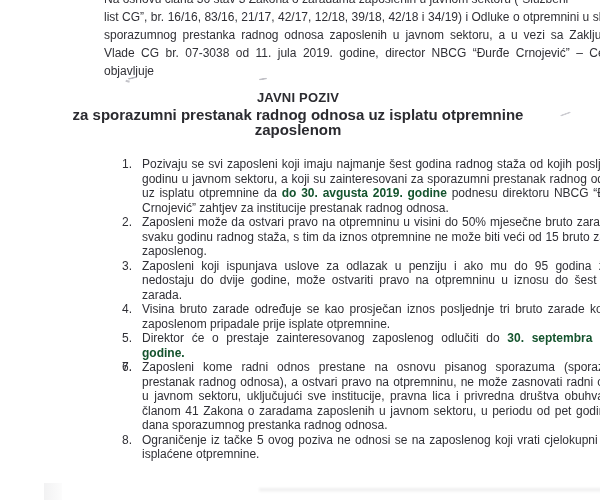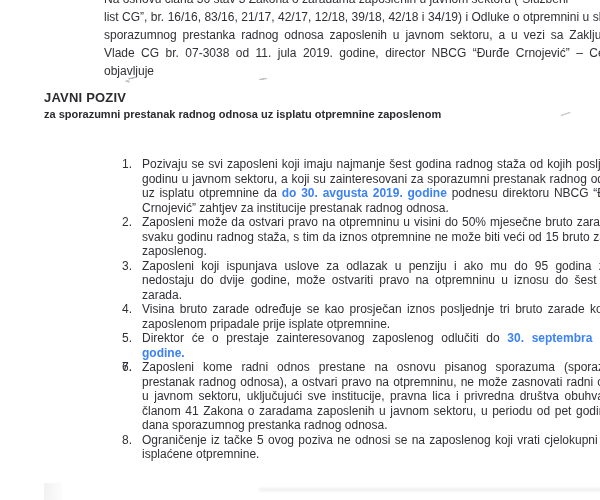--- a/index.html
+++ b/index.html
@@ -20,40 +20,40 @@
     top: -10px; left: 60px; width: 526px;
     font-size: 12px; line-height: 18px;
   }
   .clipped-line { white-space: nowrap; overflow: hidden; }
   .preamble p { margin: 0; text-align: justify; }
 
   
   .title-block {
     position: absolute;
     top: 91px; left: 0; width: 508px;
-    text-align: left;
+    text-align: center;
   }
   .doc-title {
     font-size: 13px; font-weight: bold; line-height: 14px;
     color: #2b2b30; letter-spacing: 0.2px;
   }
   .doc-subtitle {
-    font-size: 11px; font-weight: bold; line-height: 15px;
+    font-size: 15px; font-weight: bold; line-height: 15px;
     margin-top: 2px; color: #2b2b30;
   }
 
   
   .terms-list {
     position: absolute;
     top: 157px; left: 60px; width: 526px;
     font-size: 12px; line-height: 14.5px;
   }
   .item { position: relative; padding-left: 38px; text-align: justify; }
   .item .num { position: absolute; left: 18px; top: 0; }
-  .b { font-weight: bold; color: #3b82f6; }
+  .b { font-weight: bold; color: #14532d; }
 
   
   .mark { position: absolute; border-top: 2px solid #b3b3ba; border-radius: 2px; }
   .mark-1 { left: 84px; top: 77px; width: 9px; transform: rotate(-14deg); }
   .mark-1::after { content: ""; position: absolute; left: -3px; top: 0px; width: 4px;
                    border-top: 2px solid #c4c4ca; transform: rotate(30deg); }
   .mark-2 { left: 215px; top: 78px; width: 8px; transform: rotate(-8deg); border-top-color: #c0c0c6; }
   .mark-3 { left: 516px; top: 113px; width: 11px; transform: rotate(-20deg); border-top-color: #cdcdd2; }
   .smudge-bottom {
     position: absolute; left: 215px; top: 488px; width: 385px; height: 4px;

